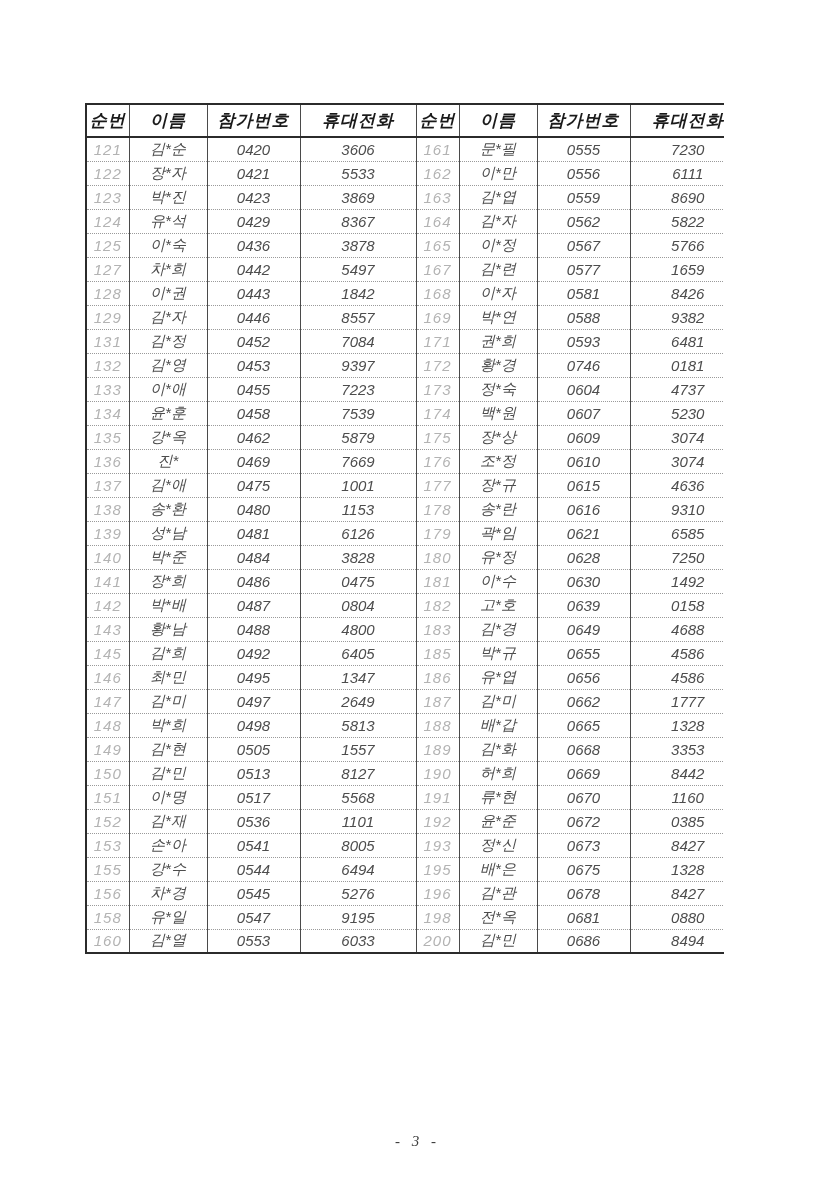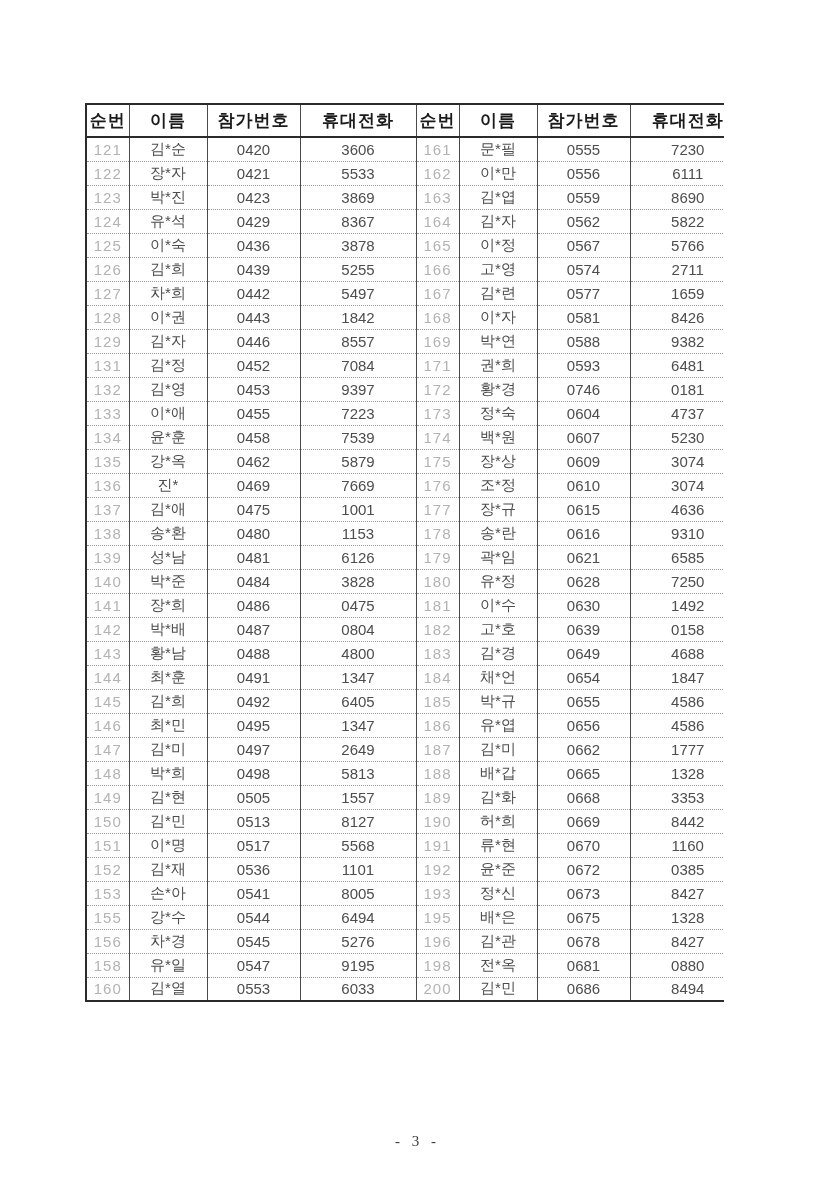--- a/index.html
+++ b/index.html
@@ -6,20 +6,21 @@
   html, body {
     width: 835px; height: 1181px;
     background: #ffffff;
     font-family: "Liberation Sans", "DejaVu Sans", sans-serif;
   }
   .page {
     position: relative;
     width: 724px; height: 1181px;
     background: #ffffff;
     overflow: hidden;
+    font-style: italic;
   }
   table.roster {
     position: absolute;
     left: 85px; top: 103px;
     width: 661px;
     border-collapse: collapse;
     table-layout: fixed;
     border: 2px solid #2b2b2b;
   }
   table.roster th, table.roster td {
@@ -134,30 +135,20 @@
           <td class="seq">125</td>
           <td>이*숙</td>
           <td>0436</td>
           <td>3878</td>
           <td class="seq">165</td>
           <td>이*정</td>
           <td>0567</td>
           <td>5766</td>
         </tr>
         <tr>
-          <td class="seq">126</td>
-          <td>김*희</td>
-          <td>0439</td>
-          <td>5255</td>
-          <td class="seq">166</td>
-          <td>고*영</td>
-          <td>0574</td>
-          <td>2711</td>
-        </tr>
-        <tr>
           <td class="seq">127</td>
           <td>차*희</td>
           <td>0442</td>
           <td>5497</td>
           <td class="seq">167</td>
           <td>김*련</td>
           <td>0577</td>
           <td>1659</td>
         </tr>
         <tr>
@@ -304,30 +295,20 @@
           <td class="seq">143</td>
           <td>황*남</td>
           <td>0488</td>
           <td>4800</td>
           <td class="seq">183</td>
           <td>김*경</td>
           <td>0649</td>
           <td>4688</td>
         </tr>
         <tr>
-          <td class="seq">144</td>
-          <td>최*훈</td>
-          <td>0491</td>
-          <td>1347</td>
-          <td class="seq">184</td>
-          <td>채*언</td>
-          <td>0654</td>
-          <td>1847</td>
-        </tr>
-        <tr>
           <td class="seq">145</td>
           <td>김*희</td>
           <td>0492</td>
           <td>6405</td>
           <td class="seq">185</td>
           <td>박*규</td>
           <td>0655</td>
           <td>4586</td>
         </tr>
         <tr>

